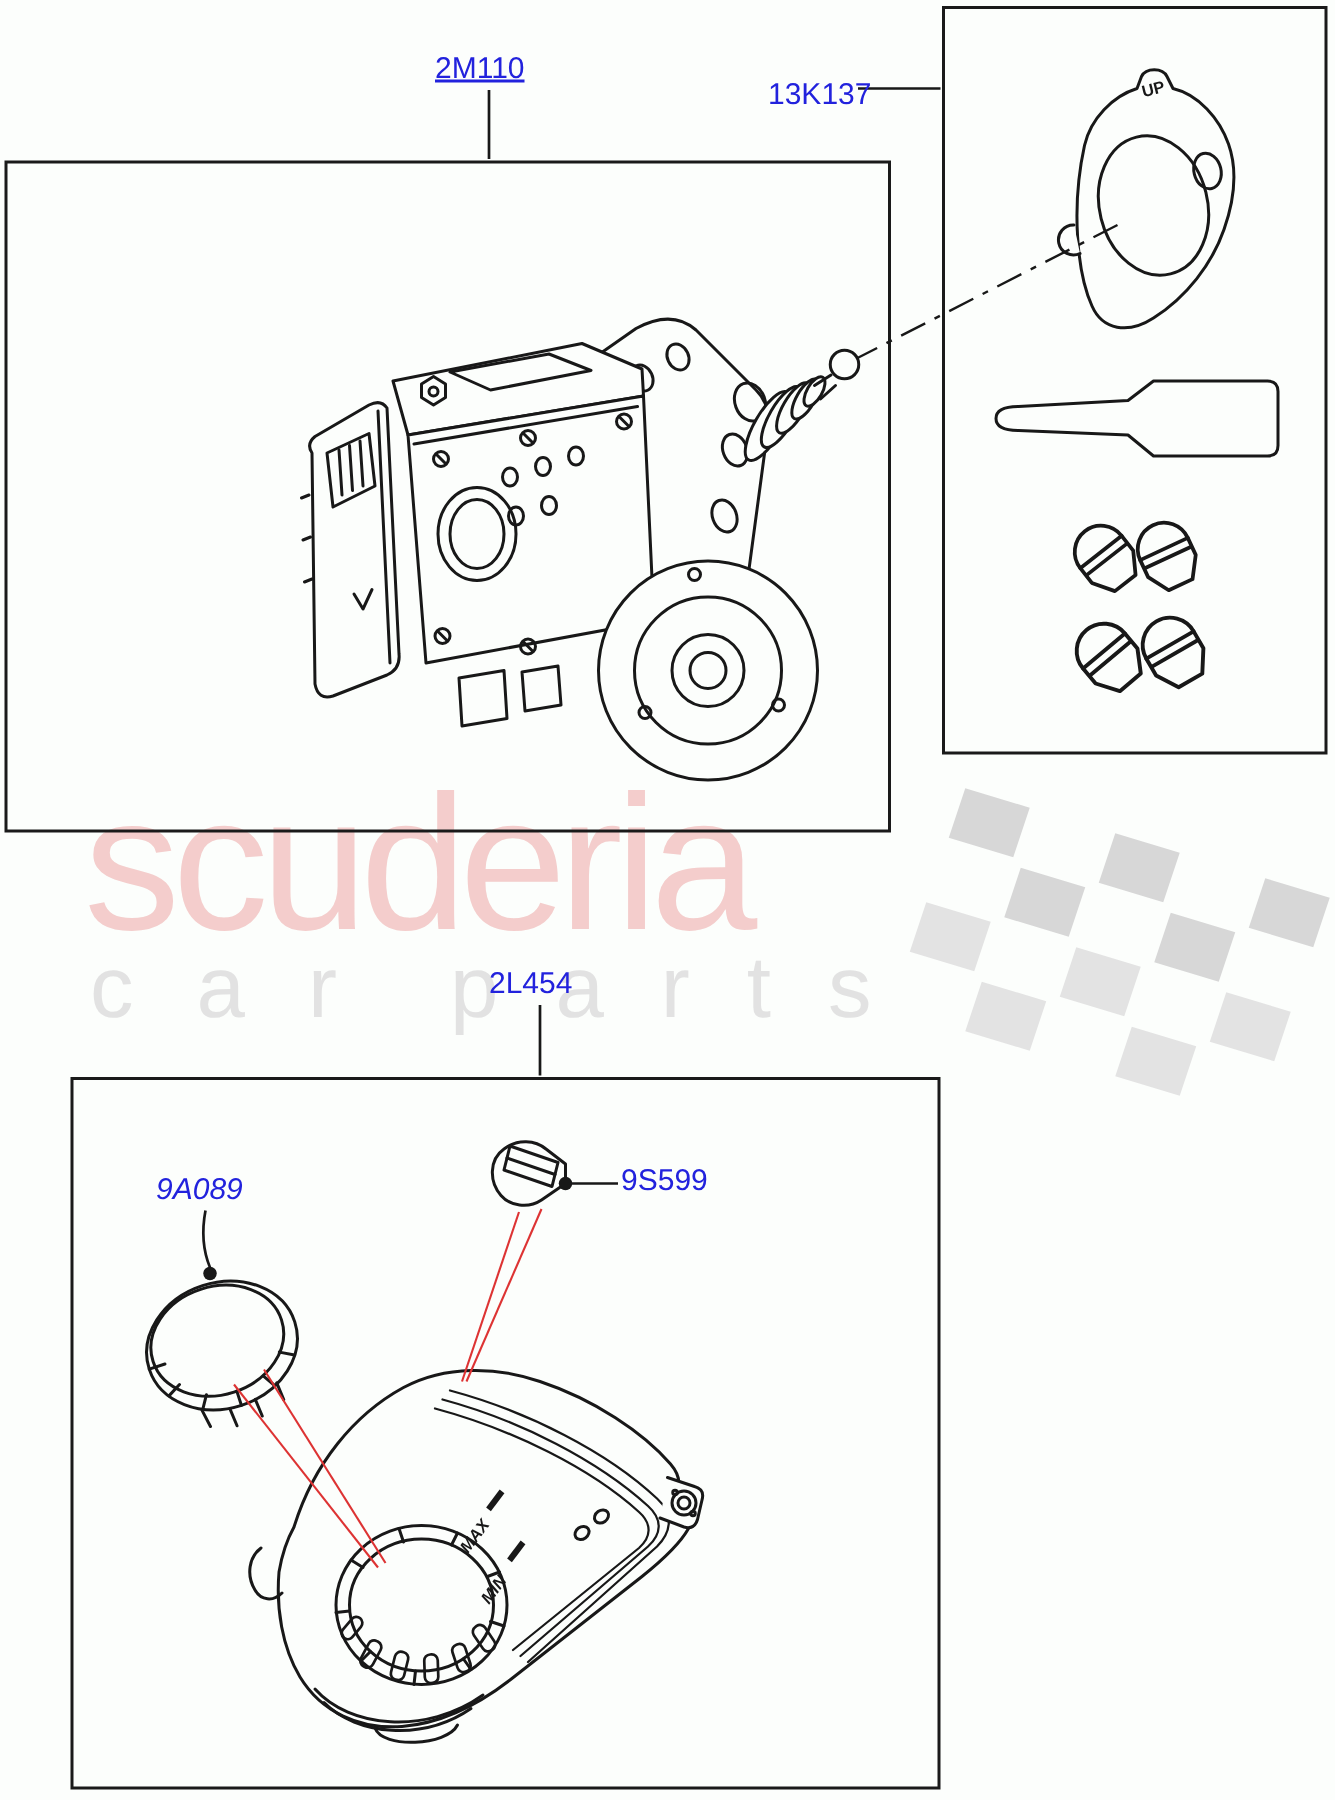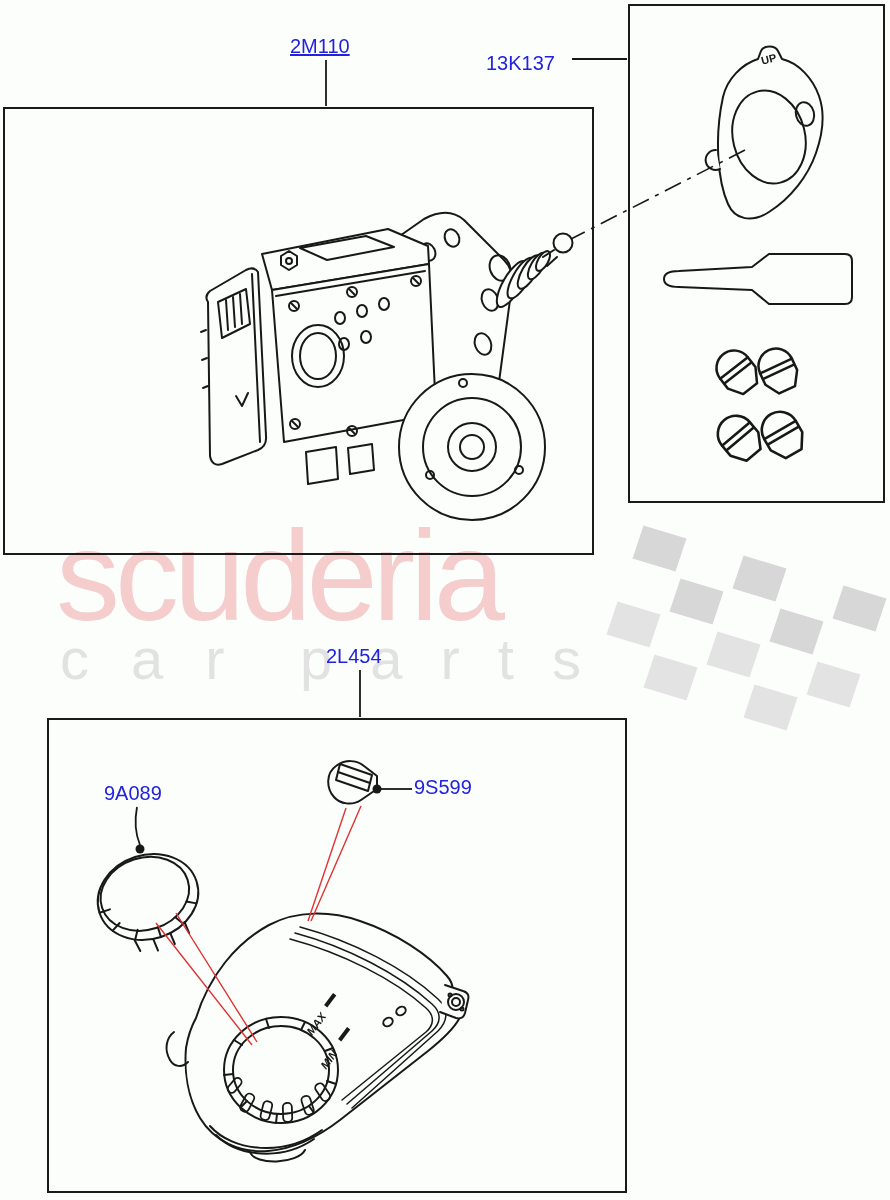--- a/index.html
+++ b/index.html
@@ -29,23 +29,23 @@
   .box-bottom{left:47px;top:718px;width:580px;height:475px;}
   
   .art{left:0;top:0;}
   svg text{font-family:"Liberation Sans", sans-serif;}
   
   .callout{
     font-size:20px;color:#2222dd;line-height:1.1;white-space:nowrap;
     cursor:pointer;
   }
   .co-2m110{left:290px;top:35px;text-decoration:underline;}
-  .co-13k137{left:486px;top:52px;}
+  .co-13k137{left:512px;top:52px;}
   .co-2l454{left:326px;top:645px;}
-  .co-9a089{left:104px;top:782px;}
+  .co-9a089{left:104px;top:782px;font-style:italic;}
   .co-9s599{left:414px;top:776px;text-align:right;}
 </style>
 </head>
 <body>
 
 <div class="abs wm-brand">scuderia</div>
 <div class="abs wm-word wm-car">car</div>
 <div class="abs wm-word wm-parts">parts</div>
 
 <svg class="abs art" width="890" height="1200" viewBox="0 0 890 1200">

